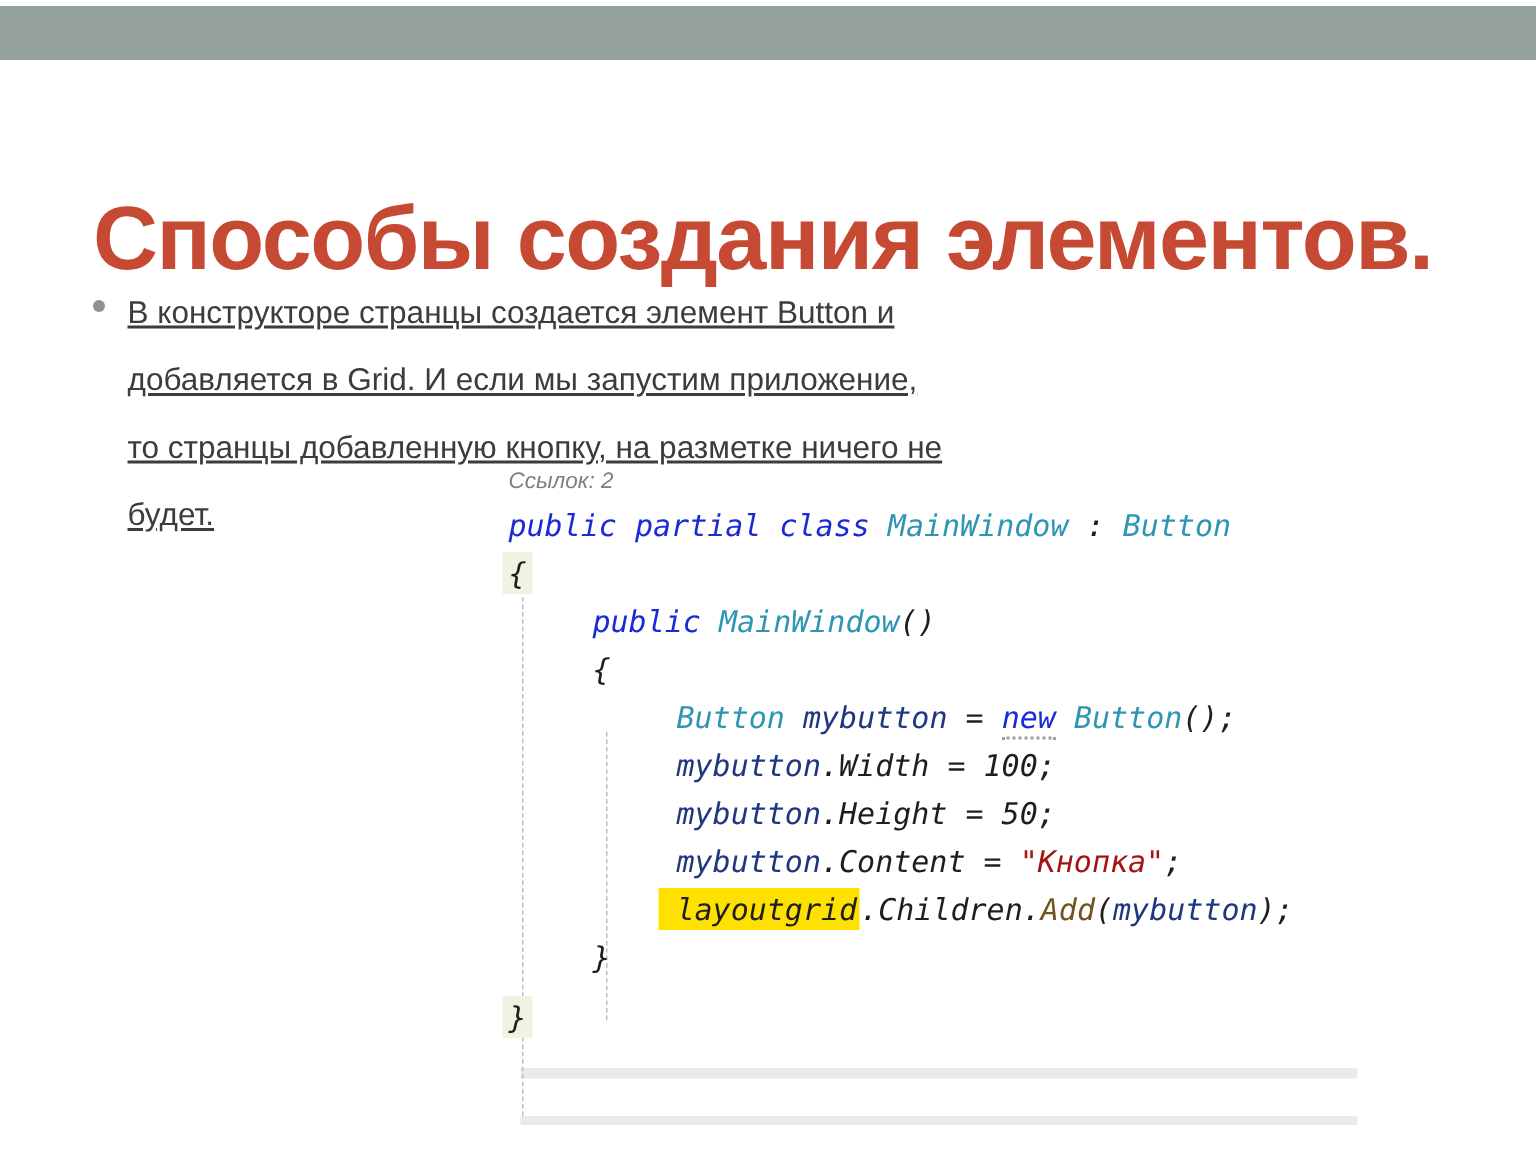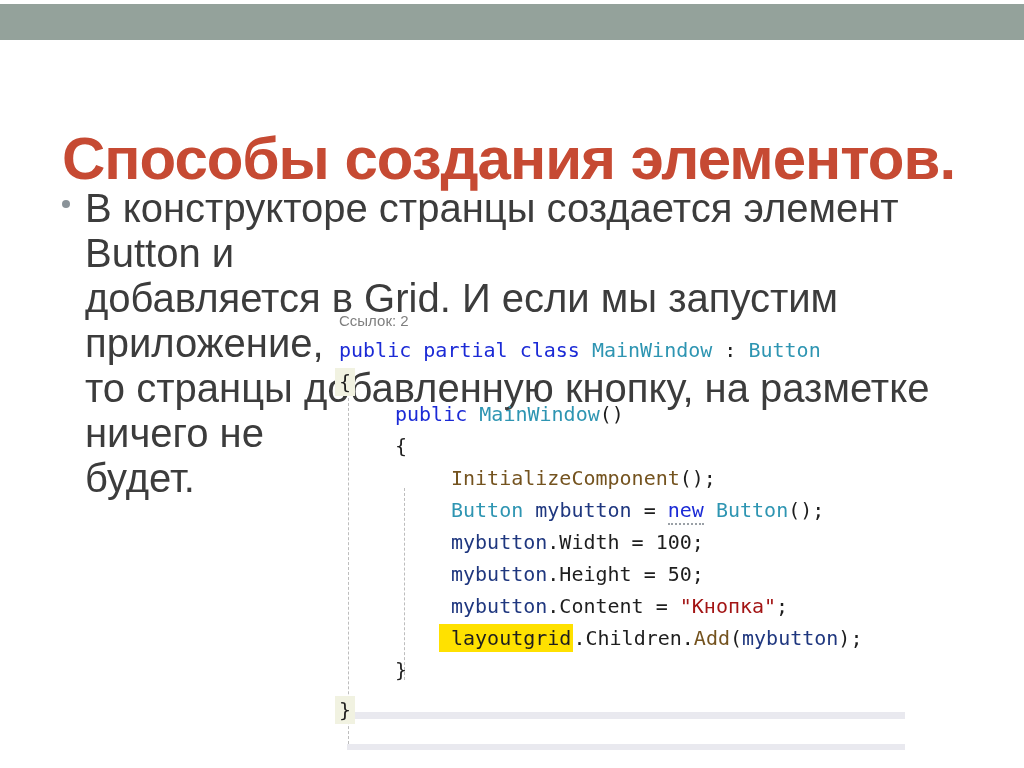--- a/index.html
+++ b/index.html
@@ -10,23 +10,23 @@
   }
   html,body{margin:0;padding:0;}
   body{width:1024px;height:768px;position:relative;background:#ffffff;overflow:hidden;
        font-family:"Liberation Sans", sans-serif;}
   .top-bar{position:absolute;left:0;top:4px;width:1024px;height:36px;background:var(--top-bar);}
   .slide-title{position:absolute;left:62px;top:84px;font-size:60px;font-weight:bold;
        color:var(--title);letter-spacing:-1px;white-space:nowrap;}
   .bullet-item{position:absolute;left:60px;top:186px;width:900px;}
   .bullet-marker{position:absolute;left:2px;top:14px;width:8px;height:8px;border-radius:50%;
        background:var(--bullet);}
-  .bullet-text{margin-left:25px;font-size:40px;line-height:45px;color:var(--body-text);}
+  .bullet-text{margin-left:25px;font-size:21px;line-height:45px;color:var(--body-text);text-decoration:underline;}
   .code-block{position:absolute;left:339px;top:308px;width:600px;
-       font-family:"DejaVu Sans Mono", monospace;font-size:20px;color:var(--plain);}
+       font-family:"DejaVu Sans Mono", monospace;font-size:20px;color:var(--plain);font-style:italic;}
   .gutter-band{position:absolute;left:8px;width:558px;background:var(--gray-band);z-index:0;}
   .band1{top:404px;height:7px;}
   .band2{top:436px;height:6px;}
   .indent-guide{position:absolute;width:0;border-left:1px dashed #BDBDBD;z-index:0;}
   .guide1{left:9px;top:90px;height:346px;}
   .guide2{left:65px;top:180px;height:192px;}
   .lens{height:26px;line-height:26px;font-family:"Liberation Sans", sans-serif;
        font-size:15px;color:var(--codelens);position:relative;z-index:1;}
   .code-line{height:32px;line-height:32px;white-space:pre;position:relative;z-index:1;}
   .last-line{margin-top:8px;}
@@ -61,21 +61,20 @@
   <div class="gutter-band band1"></div>
   <div class="gutter-band band2"></div>
   <div class="indent-guide guide1"></div>
   <div class="indent-guide guide2"></div>
   <div id="code-lines">
       <div class="lens" style="padding-left: 0px;">Ссылок: 2</div>
       <div class="code-line" style="padding-left: 0px;"><span class="tok-k">public</span><span class="tok-p"> </span><span class="tok-k">partial</span><span class="tok-p"> </span><span class="tok-k">class</span><span class="tok-p"> </span><span class="tok-t">MainWindow</span><span class="tok-p"> : </span><span class="tok-t">Button</span></div>
       <div class="code-line" style="padding-left: 0px;"><span class="tok-p box">{</span></div>
       <div class="code-line" style="padding-left: 56px;"><span class="tok-k">public</span><span class="tok-p"> </span><span class="tok-t">MainWindow</span><span class="tok-p">()</span></div>
       <div class="code-line" style="padding-left: 56px;"><span class="tok-p">{</span></div>
-      <div class="code-line" style="padding-left: 112px;"><span class="tok-m">InitializeComponent</span><span class="tok-p">();</span></div>
       <div class="code-line" style="padding-left: 112px;"><span class="tok-t">Button</span><span class="tok-p"> </span><span class="tok-v">mybutton</span><span class="tok-p"> = </span><span class="tok-k u">new</span><span class="tok-p"> </span><span class="tok-t">Button</span><span class="tok-p">();</span></div>
       <div class="code-line" style="padding-left: 112px;"><span class="tok-v">mybutton</span><span class="tok-p">.Width = 100;</span></div>
       <div class="code-line" style="padding-left: 112px;"><span class="tok-v">mybutton</span><span class="tok-p">.Height = 50;</span></div>
       <div class="code-line" style="padding-left: 112px;"><span class="tok-v">mybutton</span><span class="tok-p">.Content = </span><span class="tok-s">"Кнопка"</span><span class="tok-p">;</span></div>
       <div class="code-line" style="padding-left: 112px;"><span class="tok-p hl">layoutgrid</span><span class="tok-p">.Children.</span><span class="tok-m">Add</span><span class="tok-p">(</span><span class="tok-v">mybutton</span><span class="tok-p">);</span></div>
       <div class="code-line" style="padding-left: 56px;"><span class="tok-p">}</span></div>
       <div class="code-line last-line" style="padding-left: 0px;"><span class="tok-p box">}</span></div>
     </div>
 </div>
 

